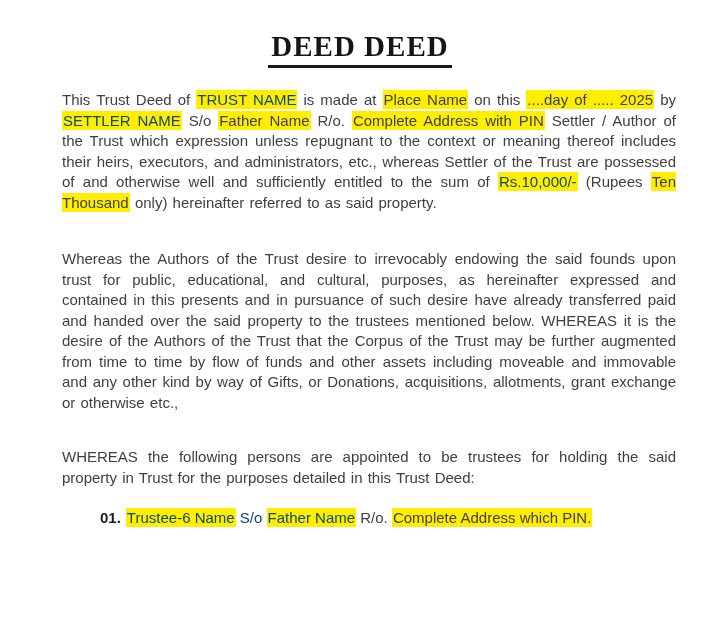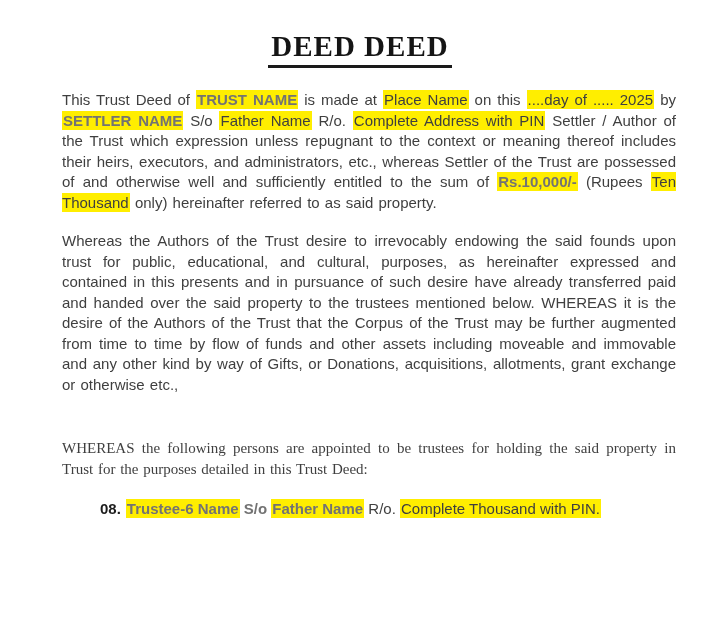--- a/index.html
+++ b/index.html
@@ -34,25 +34,25 @@
   .content {
     padding: 0 44px 0 62px;
   }
   p.body-par {
     font-size: 15px;
     line-height: 20.5px;
     text-align: justify;
     word-spacing: 1px;
   }
   .p1 { margin-top: 22px; }
-  .p2 { margin-top: 18px; }
-  .p3 { margin-top: 43px; font-family: Liberation Serif, serif; }
+  .p2 { margin-top: 36px; }
+  .p3 { margin-top: 34px; }
   .b {
-    font-weight: bold;
-    color: #737373;
+    font-weight: normal;
+    color: #0c4a6e;
   }
   .hl {
     background: var(--hl);
     padding: 1px 1px;
   }
   ol.trustees {
     list-style: none;
     margin: 20px 0 0 38px;
   }
   ol.trustees li {
@@ -79,18 +79,18 @@
   <div class="content">
 
     <p class="body-par p1"><span>This Trust Deed of </span><span class="b hl">TRUST NAME</span><span> is made at </span><span class="hl">Place Name</span><span> on this </span><span class="hl">....day of ..... 2025</span><span> by </span><span class="b hl">SETTLER NAME</span><span> S/o </span><span class="hl">Father Name</span><span> R/o. </span><span class="hl">Complete Address with PIN</span><span> Settler / Author of the Trust which expression unless repugnant to the context or meaning thereof includes their heirs, executors, and administrators, etc., whereas Settler of the Trust are possessed of and otherwise well and sufficiently entitled to the sum of </span><span class="b hl">Rs.10,000/-</span><span> (Rupees </span><span class="hl">Ten Thousand</span><span> only) hereinafter referred to as said property.</span></p>
 
     <p class="body-par p2"><span>Whereas the Authors of the Trust desire to irrevocably endowing the said founds upon trust for public, educational, and cultural, purposes, as hereinafter expressed and contained in this presents and in pursuance of such desire have already transferred paid and handed over the said property to the trustees mentioned below. WHEREAS it is the desire of the Authors of the Trust that the Corpus of the Trust may be further augmented from time to time by flow of funds and other assets including moveable and immovable and any other kind by way of Gifts, or Donations, acquisitions, allotments, grant exchange or otherwise etc.,</span></p>
 
     <p class="body-par p3"><span>WHEREAS the following persons are appointed to be trustees for holding the said property in Trust for the purposes detailed in this Trust Deed:</span></p>
 
     <ol class="trustees">
       <li>
-        <span class="t-num">08.</span><span class="t-text"><span class="b hl">Trustee-6 Name</span><span class="b"> S/o </span><span class="b hl">Father Name</span><span> R/o. </span><span class="hl">Complete Thousand with PIN.</span></span>
+        <span class="t-num">01.</span><span class="t-text"><span class="b hl">Trustee-6 Name</span><span class="b"> S/o </span><span class="b hl">Father Name</span><span> R/o. </span><span class="hl">Complete Address which PIN.</span></span>
       </li>
     </ol>
 
   </div>
 </div>
 
 </body></html>

